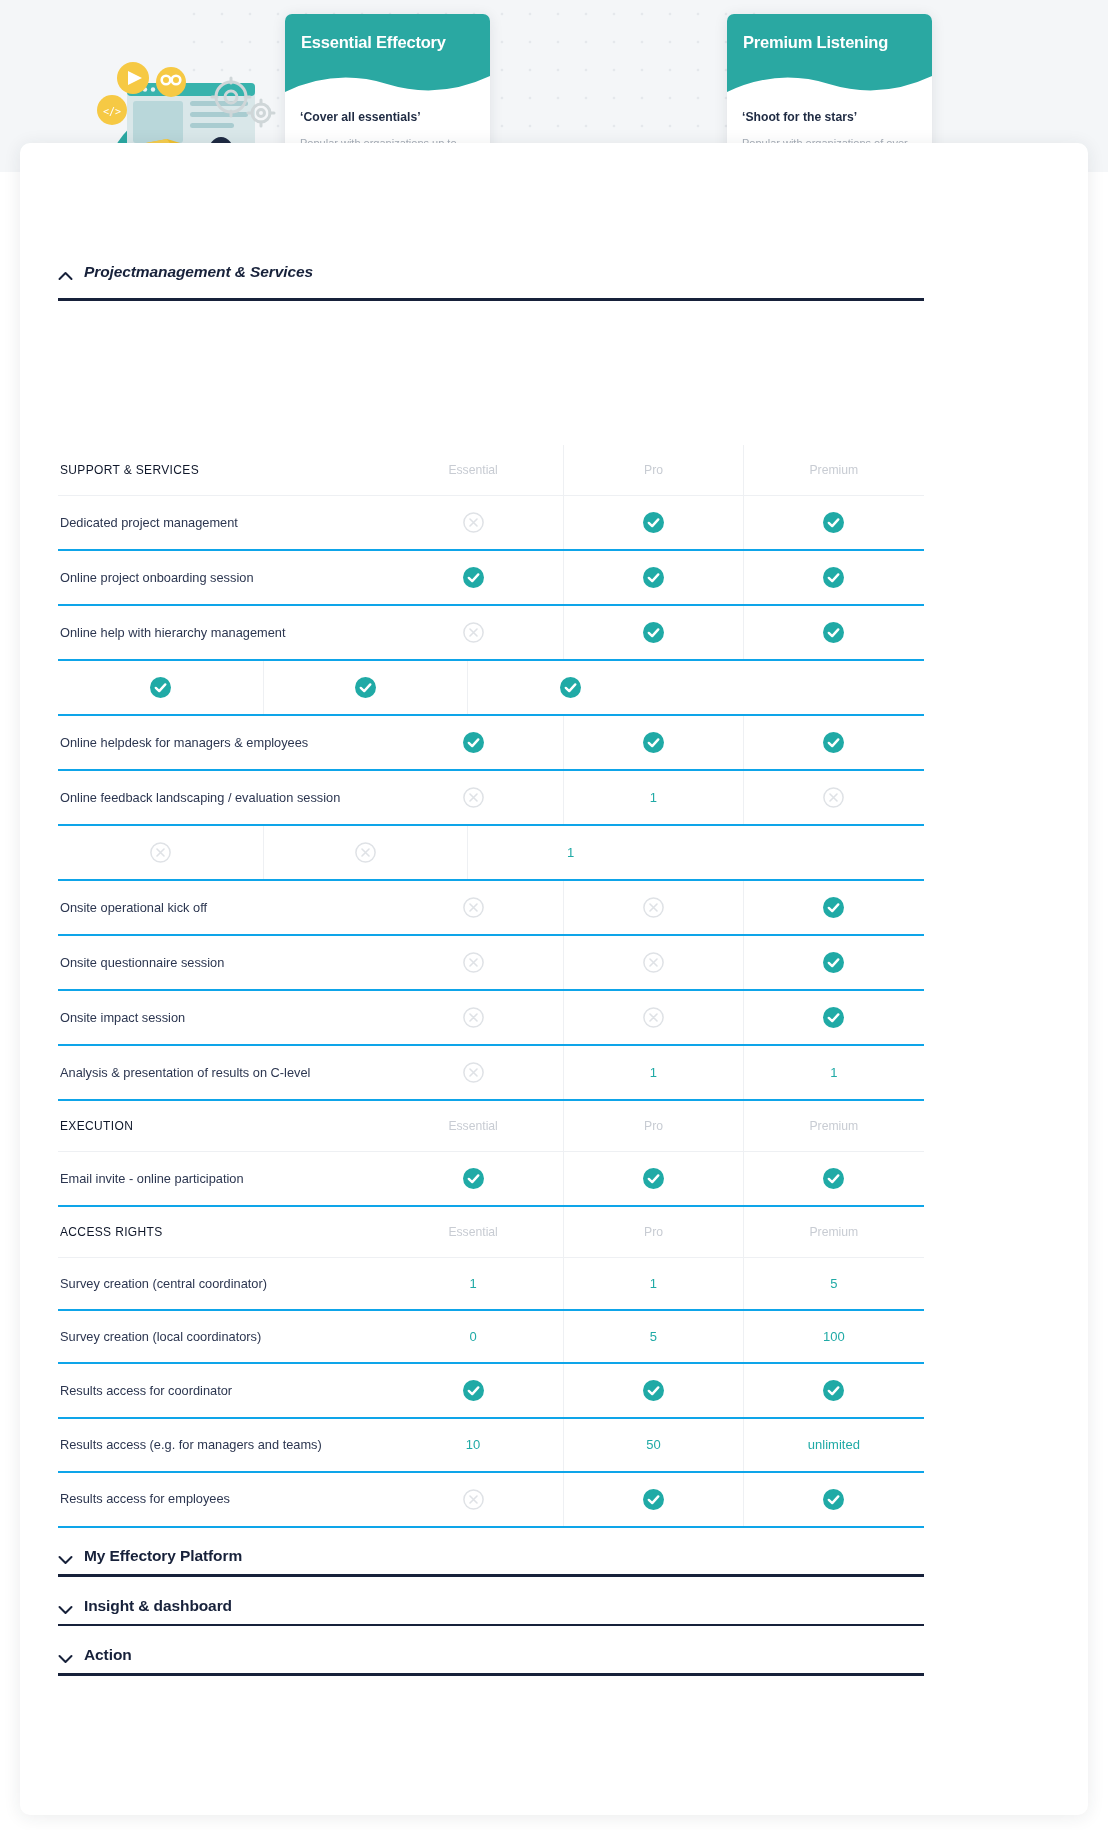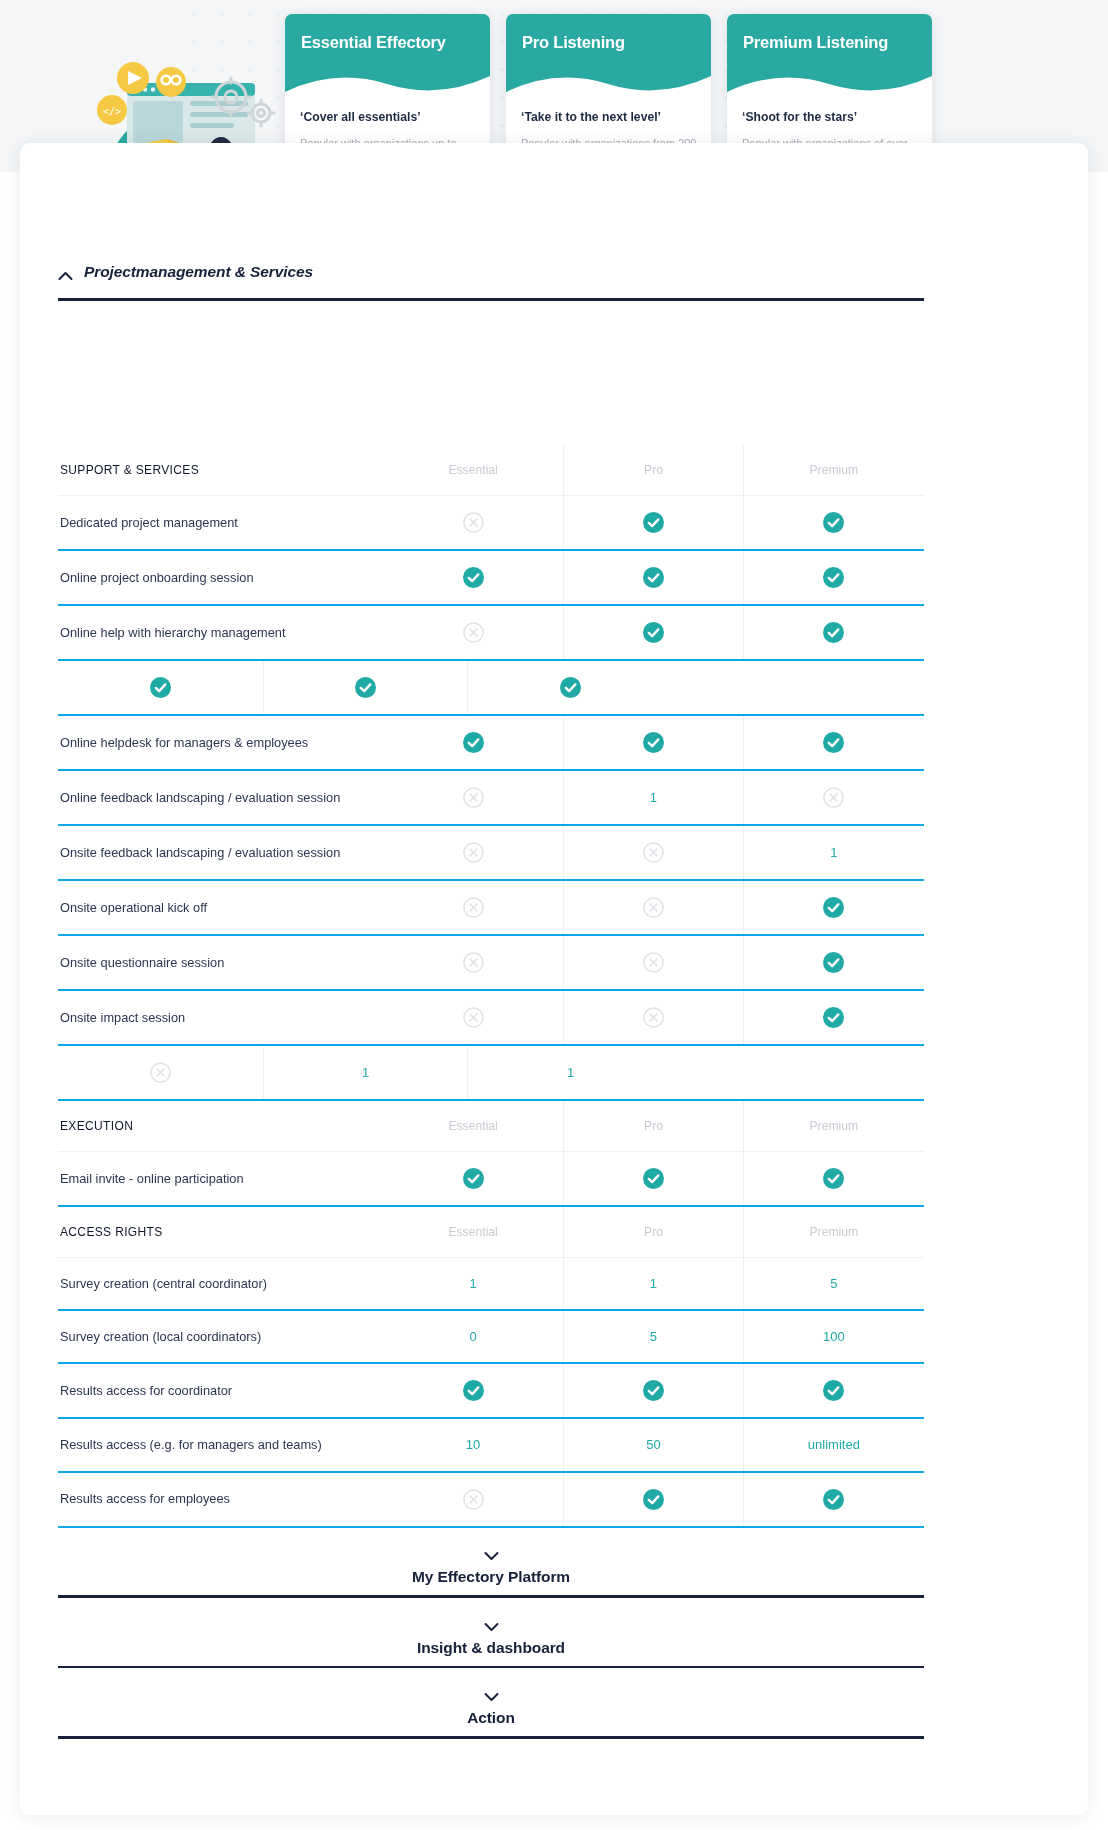--- a/index.html
+++ b/index.html
@@ -92,21 +92,21 @@
     align-self: stretch; padding: 16px 0;
   }
   .cell-val.bd { border-left: 1px solid #eef0f3; border-right: 1px solid #eef0f3; }
   .trow.sec .cell-val { color: #c8ccd3; font-size: 12.2px; }
   .num { color: #20aaa6; font-size: 13px; }
   .num.wide { font-size: 13px; }
   .ic { width: 21px; height: 21px; display: block; }
 
   
   .bsec { position: absolute; left: 38px; width: 866px; }
-  .bsec-head { display: flex; align-items: center; gap: 11px; cursor: pointer; padding-bottom: 9px; flex-direction: column; }
+  .bsec-head { display: flex; align-items: center; gap: 11px; cursor: pointer; padding-bottom: 9px; }
   .bsec-rule { height: 2.5px; background: #17213a; width: 100%; }
 </style>
 </head>
 <body>
 
 <div id="stage">
 
   <div class="topband"></div>
   <div class="dots"></div>
 
@@ -174,31 +174,20 @@
         <svg viewBox="0 0 205 86" preserveAspectRatio="none">
           <path d="M0 0 H205 V62 Q154 86 102 70 Q50 54 0 78 Z" fill="#2aa8a2"></path>
         </svg>
       </div>
       <div class="card-title">Essential Effectory</div>
       <div class="card-slogan">‘Cover all essentials’</div>
       <div class="card-sub">Popular with organizations up to 200 employees</div>
       <button class="quote-btn">get a quote</button>
     </div>
 
-    <div class="card c2">
-      <div class="card-wave">
-        <svg viewBox="0 0 205 86" preserveAspectRatio="none">
-          <path d="M0 0 H205 V62 Q154 86 102 70 Q50 54 0 78 Z" fill="#2aa8a2"></path>
-        </svg>
-      </div>
-      <div class="card-title">Pro Listening</div>
-      <div class="card-slogan">‘Take it to the next level’</div>
-      <div class="card-sub">Popular with organizations from 200 to 1000 employees</div>
-      <button class="quote-btn">get a quote</button>
-    </div>
 
     <div class="card c3">
       <div class="card-wave">
         <svg viewBox="0 0 205 86" preserveAspectRatio="none">
           <path d="M0 0 H205 V62 Q154 86 102 70 Q50 54 0 78 Z" fill="#2aa8a2"></path>
         </svg>
       </div>
       <div class="card-title">Premium Listening</div>
       <div class="card-slogan">‘Shoot for the stars’</div>
       <div class="card-sub">Popular with organizations of over 1000 employees</div>
@@ -341,21 +330,20 @@
             <span class="num">1</span>
           </div>
           <div class="cell-val">
             <span class="ic"><svg viewBox="0 0 21 21" width="21" height="21">
                 <circle cx="10.5" cy="10.5" r="9.6" fill="none" stroke="#dfe2e6" stroke-width="1.5"></circle>
                 <path d="M7 7 L14 14 M14 7 L7 14" fill="none" stroke="#dfe2e6" stroke-width="1.6" stroke-linecap="round"></path>
               </svg></span>
           </div>
         </div>
         <div class="trow">
-          <div class="cell-label">Onsite feedback landscaping / evaluation session</div>
           <div class="cell-val">
             <span class="ic"><svg viewBox="0 0 21 21" width="21" height="21">
                 <circle cx="10.5" cy="10.5" r="9.6" fill="none" stroke="#dfe2e6" stroke-width="1.5"></circle>
                 <path d="M7 7 L14 14 M14 7 L7 14" fill="none" stroke="#dfe2e6" stroke-width="1.6" stroke-linecap="round"></path>
               </svg></span>
           </div>
           <div class="cell-val bd">
             <span class="ic"><svg viewBox="0 0 21 21" width="21" height="21">
                 <circle cx="10.5" cy="10.5" r="9.6" fill="none" stroke="#dfe2e6" stroke-width="1.5"></circle>
                 <path d="M7 7 L14 14 M14 7 L7 14" fill="none" stroke="#dfe2e6" stroke-width="1.6" stroke-linecap="round"></path>
@@ -422,20 +410,21 @@
               </svg></span>
           </div>
           <div class="cell-val">
             <span class="ic"><svg viewBox="0 0 21 21" width="21" height="21">
                 <circle cx="10.5" cy="10.5" r="10.5" fill="#20aaa6"></circle>
                 <path d="M5.8 10.9 L9.2 14.1 L15.3 7.4" fill="none" stroke="#fff" stroke-width="2.4" stroke-linecap="round" stroke-linejoin="round"></path>
               </svg></span>
           </div>
         </div>
         <div class="trow">
+          <div class="cell-label">Analysis &amp; presentation of results on C-level</div>
           <div class="cell-val">
             <span class="ic"><svg viewBox="0 0 21 21" width="21" height="21">
                 <circle cx="10.5" cy="10.5" r="9.6" fill="none" stroke="#dfe2e6" stroke-width="1.5"></circle>
                 <path d="M7 7 L14 14 M14 7 L7 14" fill="none" stroke="#dfe2e6" stroke-width="1.6" stroke-linecap="round"></path>
               </svg></span>
           </div>
           <div class="cell-val bd">
             <span class="num">1</span>
           </div>
           <div class="cell-val">

